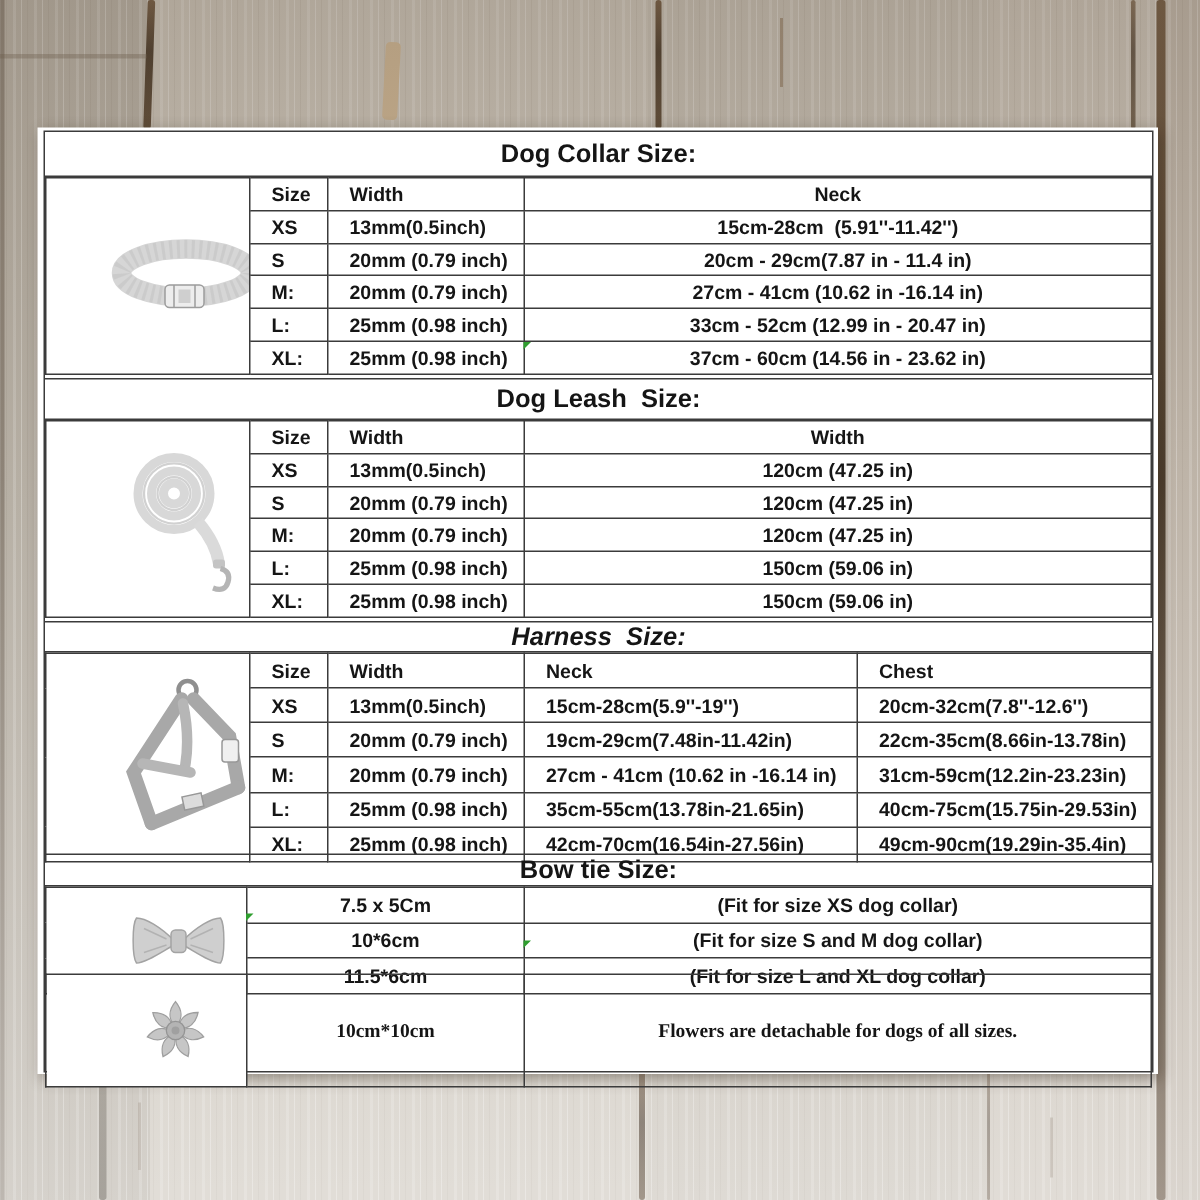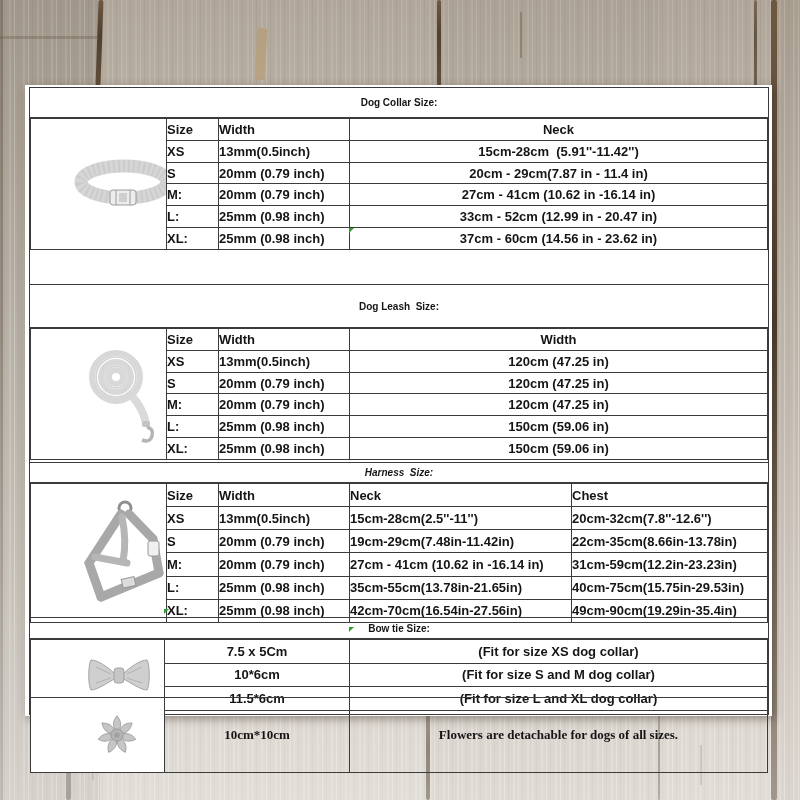--- a/index.html
+++ b/index.html
@@ -29,31 +29,31 @@
   .crack { position:absolute; }
 
   
   .panel { position:absolute; left:25px; top:85px; width:747px; height:631px;
     background:#ffffff; box-shadow: 2px 3px 9px rgba(55,42,28,0.45); }
   .inner { position:absolute; left:4px; top:2px; width:740px; height:628px;
     border:1px solid #3b3b3b; display:flex; flex-direction:column; background:#fff; }
 
   .trow { flex:none; display:flex; align-items:center; justify-content:center;
     border-top:1px solid #3b3b3b; border-bottom:1px solid #3b3b3b;
-    font-size:10px; font-weight:bold; color:#151515; white-space:pre; }
+    font-size:17px; font-weight:bold; color:#151515; white-space:pre; }
   .t1 { height:30px; border-top:none; }
-  .t2 { height:44px;margin-top:32px; } .t3 { height:21px;font-style:italic; } .t4 { height:22px; } .t5 { height:22px; }
+  .t2 { height:28px; } .t3 { height:21px;font-style:italic; } .t4 { height:22px; } .t5 { height:22px; }
   .gap { flex:none; height:2px; }
 
   .twrap { flex:none; }
   .h132 { height:132px; } .h56 { height:56px; } .hlast { flex:1;font-family:Liberation Serif, serif; }
   table { border-collapse:collapse; table-layout:fixed; width:100%; height:100%; }
   td, th { border:1px solid #3b3b3b; font-size:13px; font-weight:bold; color:#151515;
     white-space:pre; overflow:hidden; padding:0; }
-  .l { text-align:left; padding-left:0; }
+  .l { text-align:left; padding-left:14px; }
   .c { text-align:center; }
   td.img { text-align:center; vertical-align:middle; background:#fff; }
   svg { display:inline-block; vertical-align:middle; }
 
   
   .marker { position:absolute; width:0; height:0;
     border-top:5px solid #2f9e2f; border-right:5px solid transparent; }
 </style>
 </head>
 <body>
@@ -227,21 +227,21 @@
             </svg>
           </td>
           <th class="l">Size</th>
           <th class="l">Width</th>
           <th class="l">Neck</th>
           <th class="l">Chest</th>
         </tr>
         <tr>
               <td class="l">XS</td>
               <td class="l">13mm(0.5inch)</td>
-              <td class="l">15cm-28cm(2.5''-11'')</td>
+              <td class="l">15cm-28cm(5.9''-19'')</td>
               <td class="l">20cm-32cm(7.8''-12.6'')</td>
             </tr>
         <tr>
               <td class="l">S</td>
               <td class="l">20mm (0.79 inch)</td>
               <td class="l">19cm-29cm(7.48in-11.42in)</td>
               <td class="l">22cm-35cm(8.66in-13.78in)</td>
             </tr>
         <tr>
               <td class="l">M:</td>

